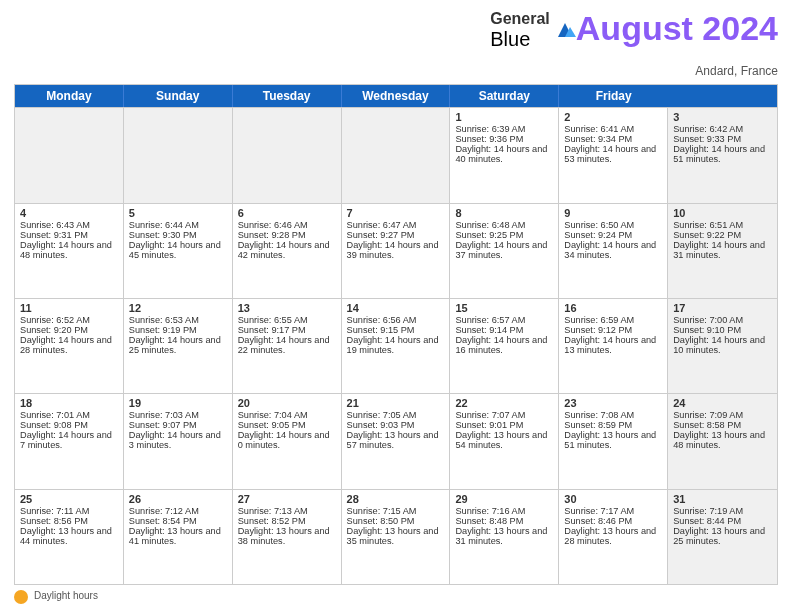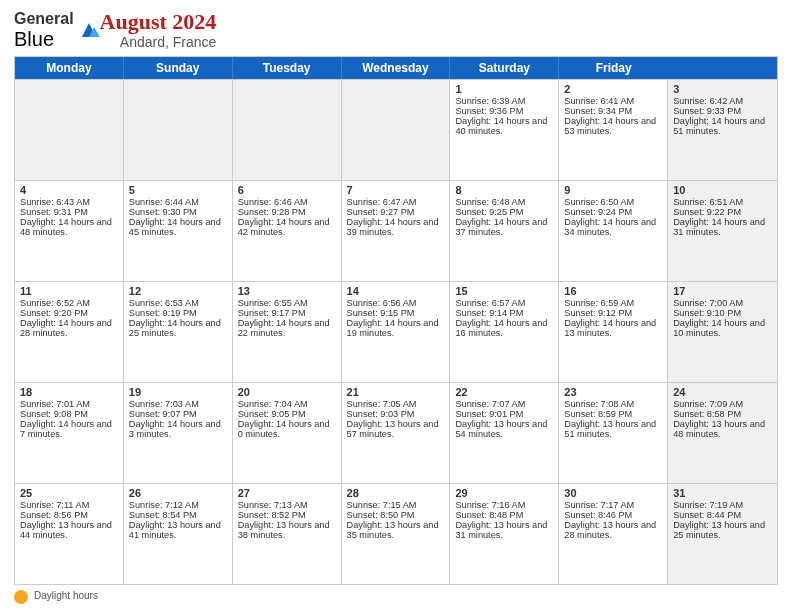--- a/index.html
+++ b/index.html
@@ -12,21 +12,21 @@
     }
     .page {
       width: 792px;
       height: 612px;
       padding: 10px 14px 8px 14px;
       display: flex;
       flex-direction: column;
     }
     .header {
       display: flex;
-      justify-content: flex-start;
+      justify-content: flex-end;
       align-items: flex-start;
       margin-bottom: 6px;
     }
     .logo {
       display: flex;
       align-items: center;
       gap: 2px;
     }
     .logo-text {
       display: flex;
@@ -45,29 +45,29 @@
     }
     .logo-icon {
       width: 22px;
       height: 22px;
       margin-left: 2px;
     }
     .title-block {
       text-align: right;
     }
     .month-title {
-      font-size: 22px;
+      font-size: 34px;
       font-weight: bold;
-      color: #b91c1c;
+      color: #8b5cf6;
       line-height: 1.1;
-      font-family: Liberation Serif, serif;
     }
     .location-title {
-      font-size: 14px;
+      font-size: 12px;
       color: #555;
+      margin-top: 17px;
     }
     .calendar {
       flex: 1;
       display: flex;
       flex-direction: column;
       border: 1px solid #ccc;
     }
     .cal-header-row {
       display: grid;
       grid-template-columns: repeat(7, 1fr);

